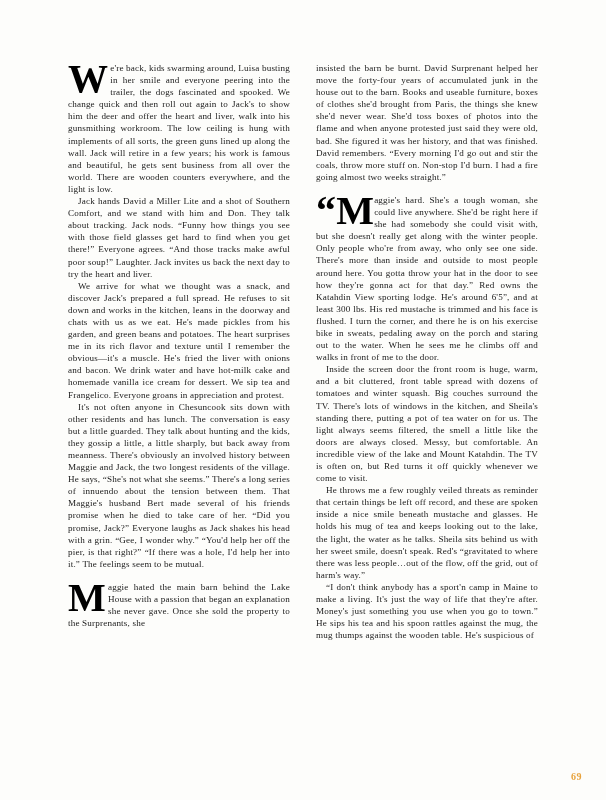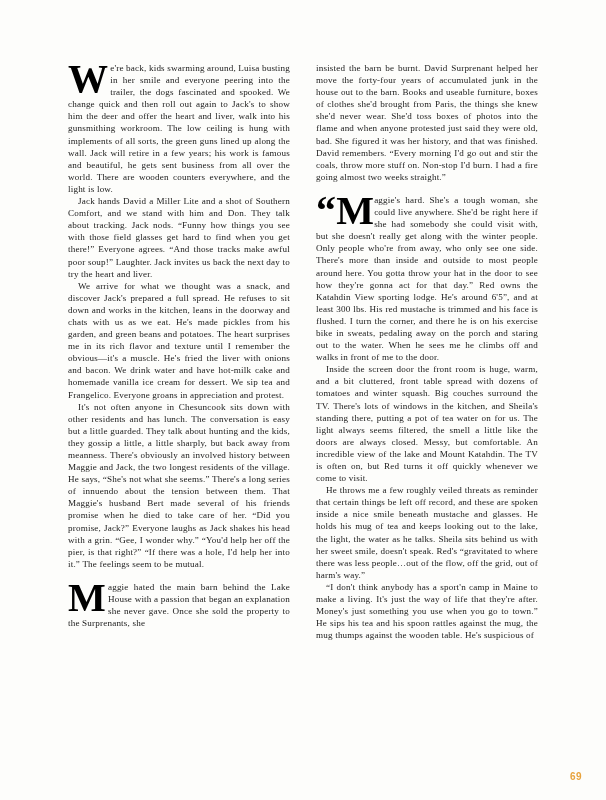--- a/index.html
+++ b/index.html
@@ -58,21 +58,21 @@
   .dropcap.quote {
     font-size: 40px;
     line-height: 31px;
     margin-right: 0px;
   }
   .spacer-md { height: 11px; }
   .page-number {
     position: absolute;
     right: 24px;
     bottom: 18px;
-    font-family: Liberation Sans, sans-serif;
+    font-family: Liberation Serif, serif;
     font-weight: bold;
     font-size: 10px;
     color: #e8a33d;
     letter-spacing: 0.05em;
   }
 </style>
 </head>
 <body>
 
 <div class="page">

